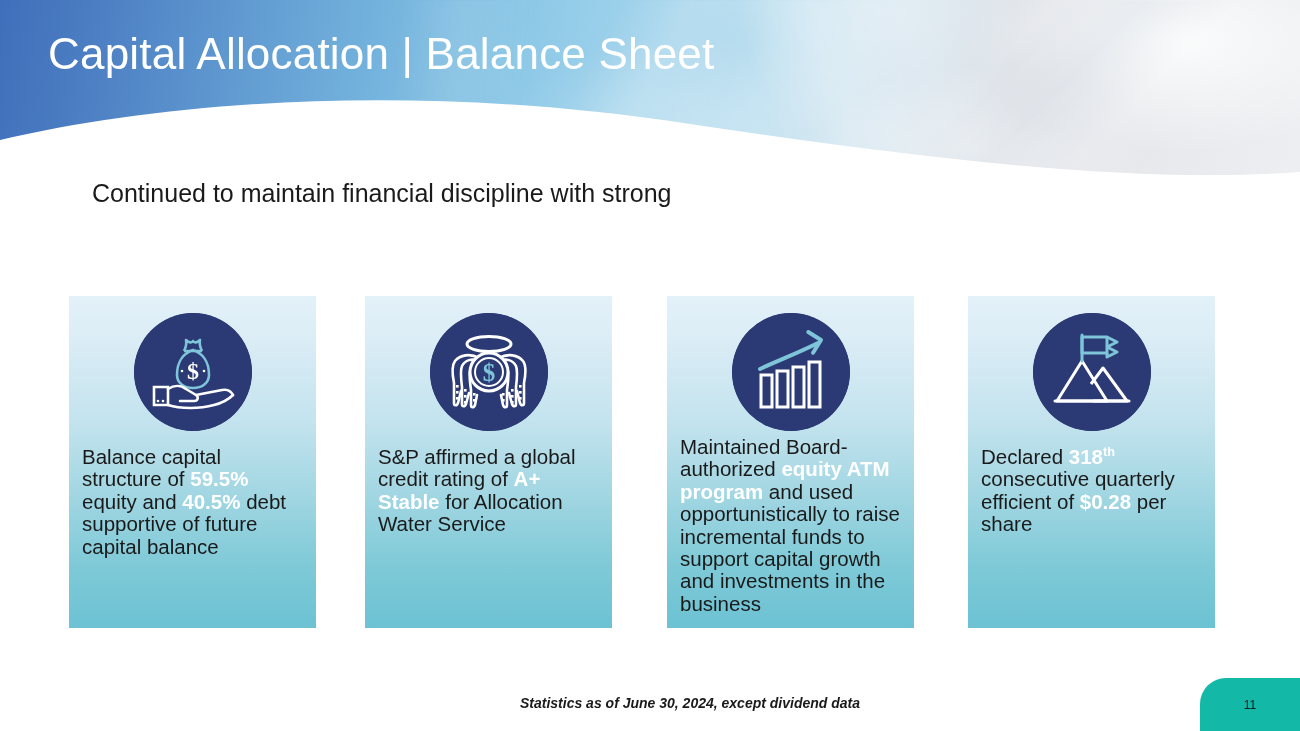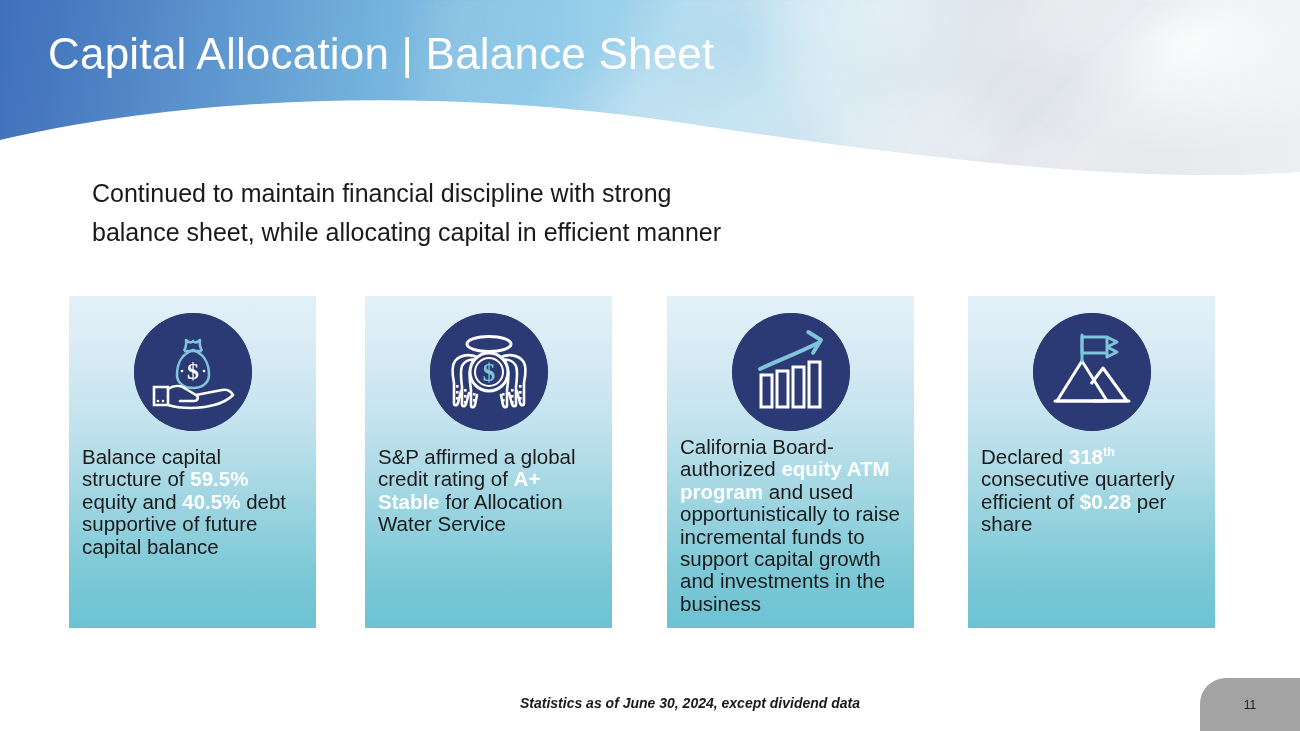--- a/index.html
+++ b/index.html
@@ -163,21 +163,21 @@
     padding-left: 40px;
   }
 
   
   .page-badge {
     position: absolute;
     right: 0;
     bottom: 0;
     width: 100px;
     height: 53px;
-    background: #a3a3a3;
+    background: #14b8a6;
     border-top-left-radius: 26px;
   }
   .page-badge .num {
     position: absolute;
     left: 50%;
     top: 50%;
     transform: translate(-50%, -50%);
     font-size: 12px;
     color: #1a1a1a;
   }
@@ -191,21 +191,20 @@
     <div class="banner-bg"></div>
     <div class="banner-streaks"></div>
     <svg class="banner-wave" viewBox="0 0 1300 130" preserveAspectRatio="none">
       <path d="M0,130 L0,60 C 180,18 430,4 690,44 C 930,80 1140,104 1300,92 L1300,130 Z" fill="#ffffff"></path>
     </svg>
     <div class="slide-title">Capital Allocation | Balance Sheet</div>
   </div>
 
   <div class="subtitle">
     <span class="ln">Continued to maintain financial discipline with strong</span>
-    <span class="ln">balance sheet, while allocating capital in efficient manner</span>
   </div>
 
   <div class="cards">
 
     <div class="card card-1">
       <div class="icon-wrap">
         <svg class="icon-circle" viewBox="0 0 118 118" xmlns="http://www.w3.org/2000/svg">
           <circle cx="59" cy="59" r="59" fill="#2b3a74"></circle>
 
           <path d="M43 62 C43 48 50 40 59 37 C68 40 75 48 75 62 C75 70 68 75 59 75 C50 75 43 70 43 62 Z" fill="none" stroke="#7fc5da" stroke-width="2.6"></path>
@@ -284,21 +283,21 @@
             <rect x="45" y="58" width="11" height="36"></rect>
             <rect x="61" y="54" width="11" height="40"></rect>
             <rect x="77" y="49" width="11" height="45"></rect>
           </g>
 
           <path d="M28 56 C45 48 66 40 86 30" fill="none" stroke="#7fc5da" stroke-width="4" stroke-linecap="round"></path>
           <path d="M74 27 L89 27 L89 42" fill="none" stroke="#7fc5da" stroke-width="4" stroke-linecap="round" stroke-linejoin="round" transform="rotate(32 89 27)"></path>
         </svg>
       </div>
       <div class="card-text">
-        <span>California Board-authorized </span><span class="hl">equity ATM program</span><span> and used opportunistically to raise incremental funds to support capital growth and investments in the business</span>
+        <span>Maintained Board-authorized </span><span class="hl">equity ATM program</span><span> and used opportunistically to raise incremental funds to support capital growth and investments in the business</span>
       </div>
     </div>
 
     <div class="card card-4">
       <div class="icon-wrap">
         <svg class="icon-circle" viewBox="0 0 118 118" xmlns="http://www.w3.org/2000/svg">
           <circle cx="59" cy="59" r="59" fill="#2b3a74"></circle>
 
           <path d="M24 88 L49 48 L74 88 Z" fill="none" stroke="#ffffff" stroke-width="3" stroke-linejoin="round"></path>
 

